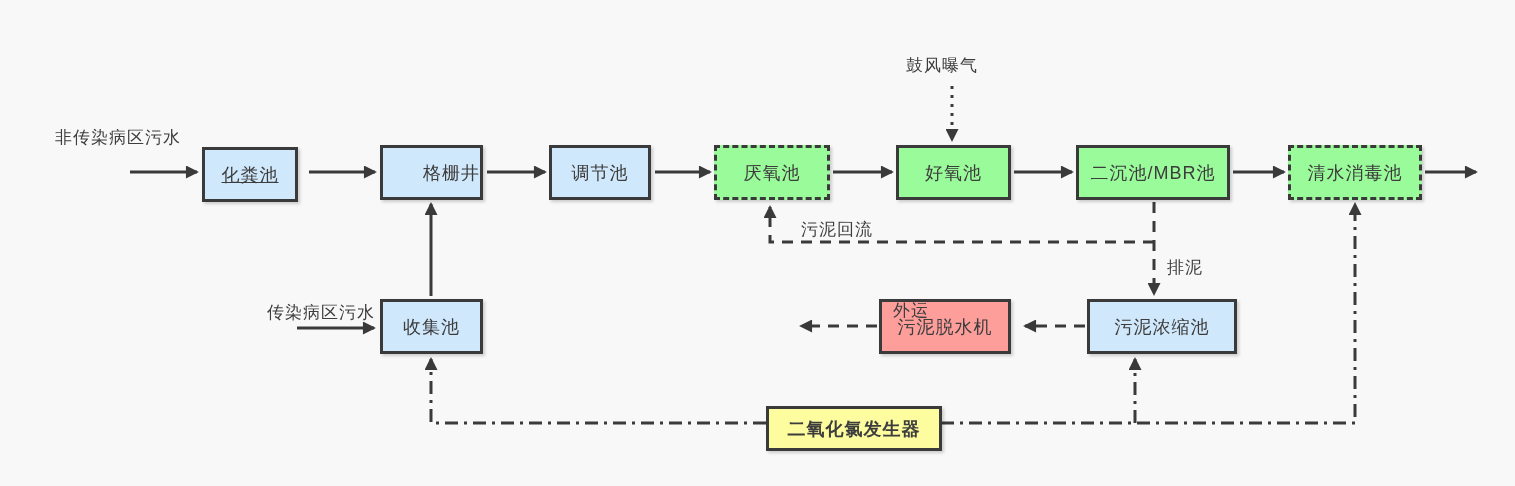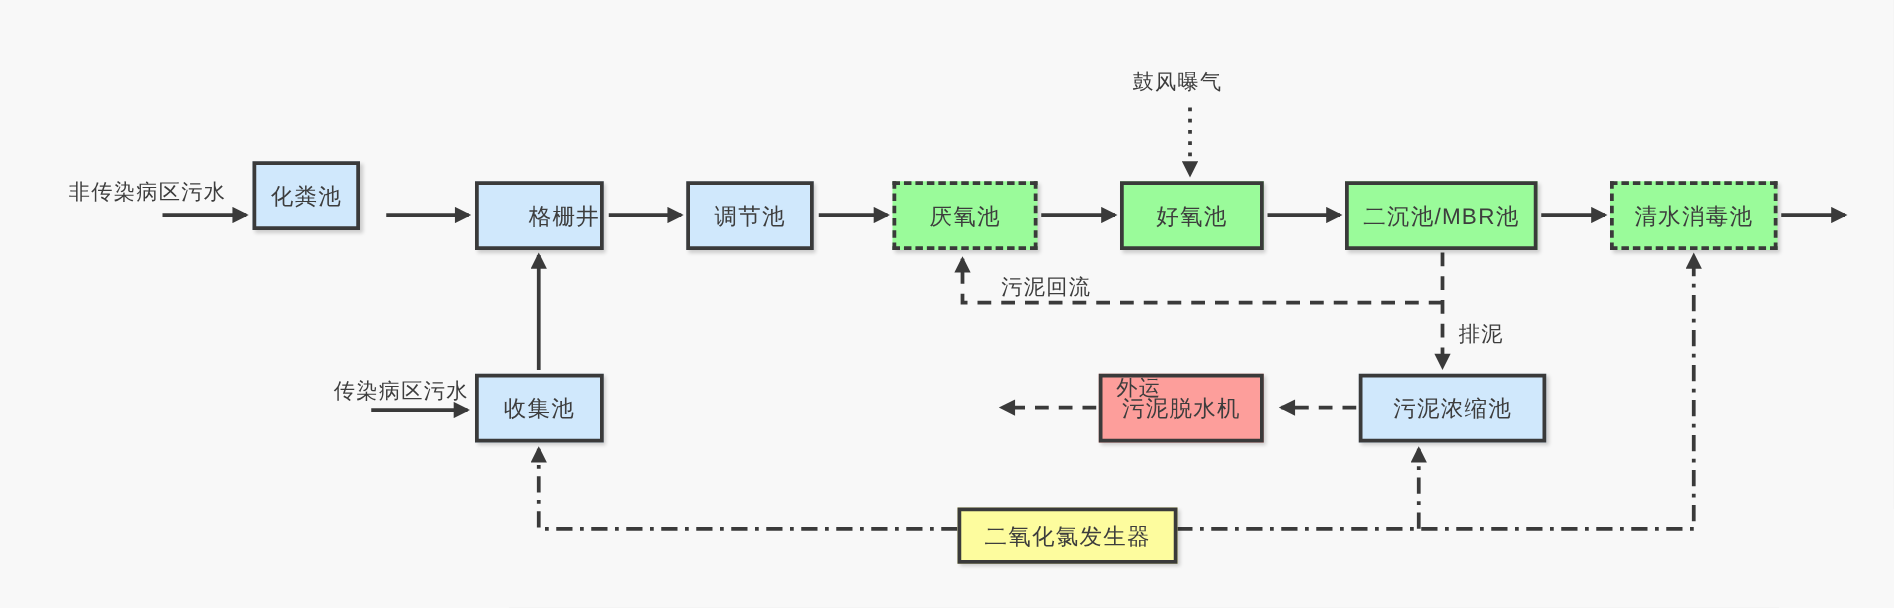--- a/index.html
+++ b/index.html
@@ -24,21 +24,21 @@
     display:flex;align-items:center;justify-content:center;
     border:3px solid var(--border-dark);
     font-size:18px;letter-spacing:1px;color:var(--text-color);
     box-shadow:2px 2px 3px rgba(0,0,0,0.18);
     white-space:nowrap;
   }
   .node.dashed-border{border-style:dashed;font-family:Liberation Mono, monospace;}
   .fill-blue{background:var(--box-blue);}
   .fill-green{background:var(--box-green);}
   .fill-pink{background:var(--box-pink);}
-  .fill-yellow{background:var(--box-yellow);}
+  .fill-yellow{background:var(--box-yellow);font-weight:bold;}
   .float-label{
     position:absolute;z-index:2;font-size:17px;letter-spacing:1px;
     color:var(--text-color);white-space:nowrap;
   }
 </style>
 </head>
 <body>
 
 <div class="canvas">
 
@@ -66,21 +66,21 @@
     <line class="connector dashed" x1="1154" y1="202" x2="1154" y2="294" marker-end="url(#arr)"></line>
     <path class="connector dashed" d="M1154,242 L770,242 L770,207" marker-end="url(#arr)"></path>
     <line class="connector dashed" x1="1085" y1="326" x2="1025" y2="326" marker-end="url(#arr)"></line>
     <line class="connector dashed" x1="877" y1="326" x2="801" y2="326" marker-end="url(#arr)"></line>
 
     <path class="connector dashdot" d="M766,423 L431,423 L431,359" marker-end="url(#arr)"></path>
     <path class="connector dashdot" d="M941,423 L1355,423 L1355,204" marker-end="url(#arr)"></path>
     <line class="connector dashdot" x1="1135" y1="423" x2="1135" y2="359" marker-end="url(#arr)"></line>
   </svg>
 
-  <div class="node fill-blue" style="left:202px;top:129px;width:86px;height:55px;">
+  <div class="node fill-blue" style="left:202px;top:147px;width:96px;height:55px;text-decoration:underline;">
       <span>化粪池</span>
     </div>
   <div class="node fill-blue" style="left:380px;top:145px;width:103px;height:55px;justify-content:flex-end;">
       <span>格栅井</span>
     </div>
   <div class="node fill-blue" style="left:549px;top:145px;width:102px;height:55px;">
       <span>调节池</span>
     </div>
   <div class="node fill-green dashed-border" style="left:714px;top:145px;width:116px;height:55px;">
       <span>厌氧池</span>
@@ -100,20 +100,20 @@
   <div class="node fill-pink" style="left:879px;top:299px;width:132px;height:55px;">
       <span>污泥脱水机</span>
     </div>
   <div class="node fill-blue" style="left:1087px;top:299px;width:150px;height:55px;">
       <span>污泥浓缩池</span>
     </div>
   <div class="node fill-yellow" style="left:766px;top:406px;width:176px;height:45px;">
       <span>二氧化氯发生器</span>
     </div>
 
-  <div class="float-label" style="left:55px;top:142px;">非传染病区污水</div>
+  <div class="float-label" style="left:55px;top:126px;">非传染病区污水</div>
   <div class="float-label" style="left:235px;top:301px;margin-left:32px;">传染病区污水</div>
   <div class="float-label" style="left:906px;top:54px;">鼓风曝气</div>
   <div class="float-label" style="left:801px;top:218px;">污泥回流</div>
   <div class="float-label" style="left:1167px;top:256px;">排泥</div>
   <div class="float-label" style="left:866px;top:299px;margin-left:27px;">外运</div>
 
 </div>
 
 </body></html>

